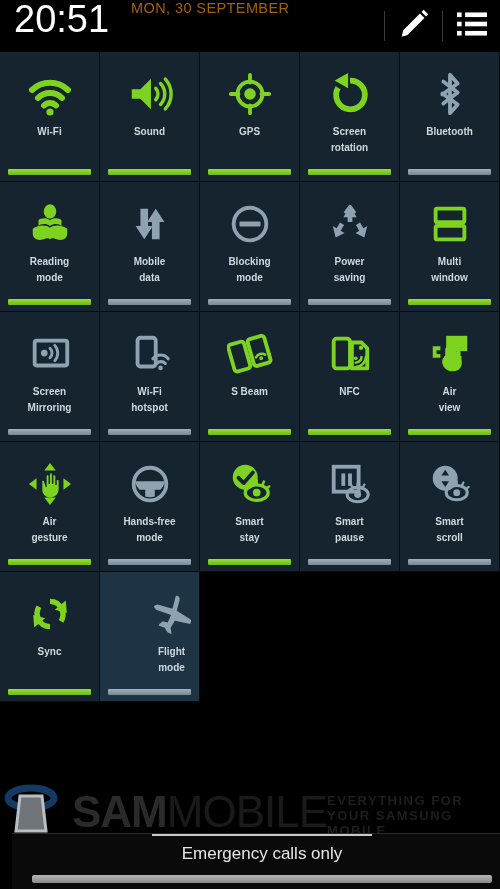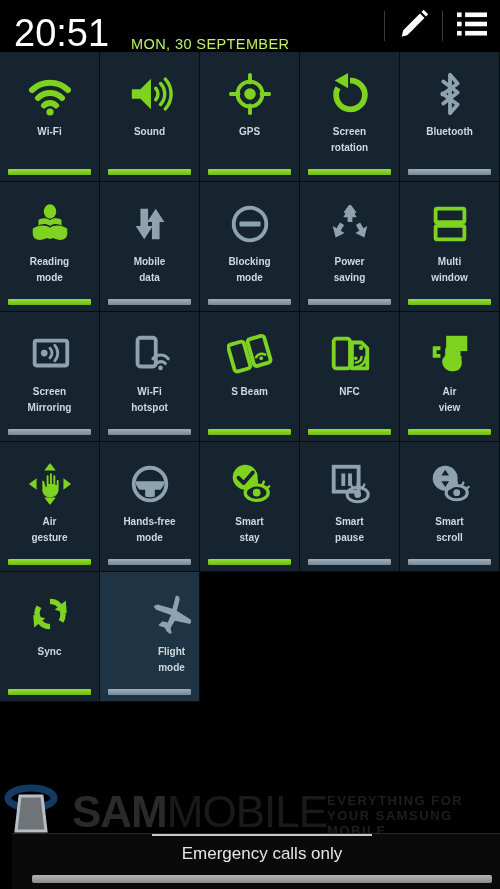--- a/index.html
+++ b/index.html
@@ -14,33 +14,33 @@
     position: relative;
     width: 500px; height: 889px;
     background: #000;
   }
 
   
   #statusbar {
     position: absolute; left: 0; top: 0;
     width: 500px; height: 52px;
     background: #000;
-    display: flex; align-items: flex-end;
+    display: flex; align-items: flex-start;
   }
   #clock {
     color: #ffffff;
     font-size: 38px;
     font-weight: 300;
     letter-spacing: 0px;
     padding-left: 14px;
     line-height: 1;
     font-family: "Liberation Sans", sans-serif;
   }
   #date {
-    color: #bef264;
+    color: #a16207;
     font-size: 14.5px;
     letter-spacing: 0.4px;
     margin-left: 22px;
     white-space: nowrap;
   }
   .sb-sep {
     width: 1px; height: 30px;
     background: #3a3a3a;
     margin: 0 0px;
   }

